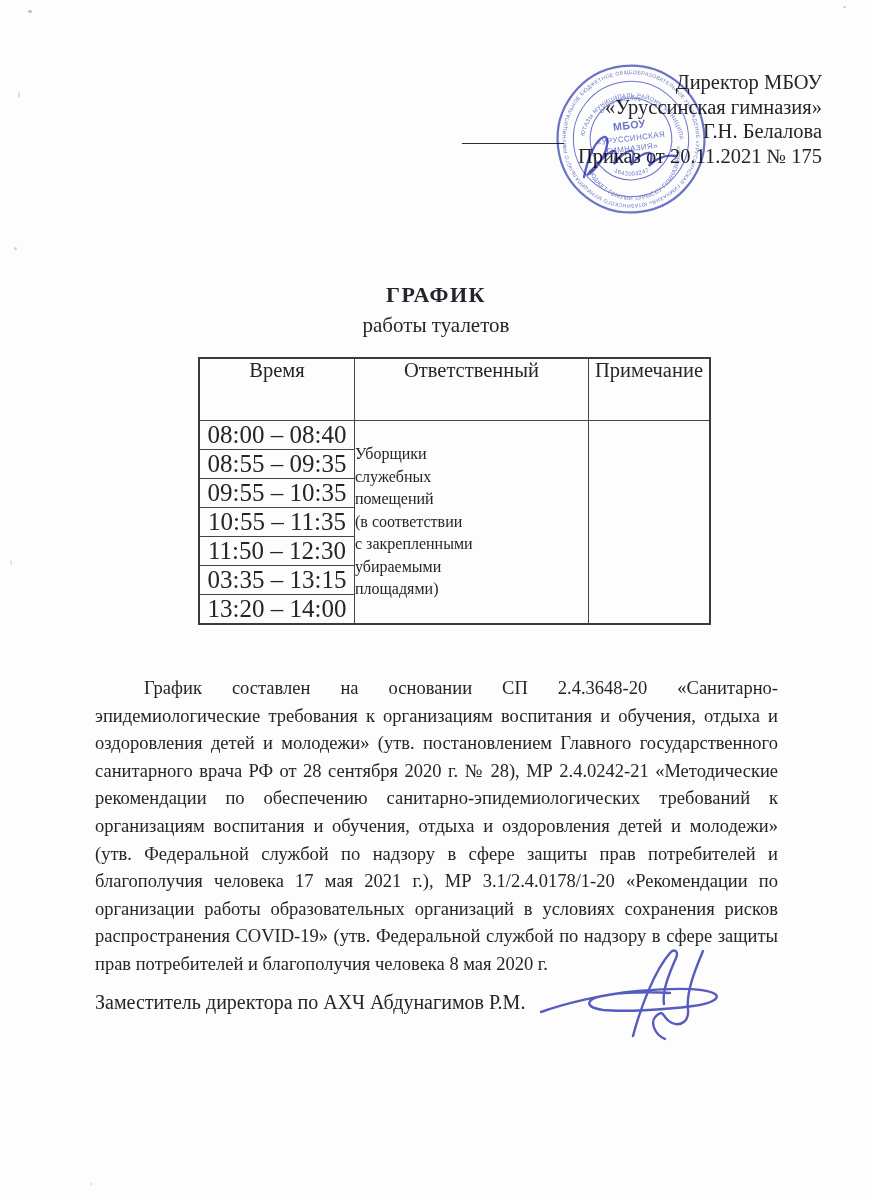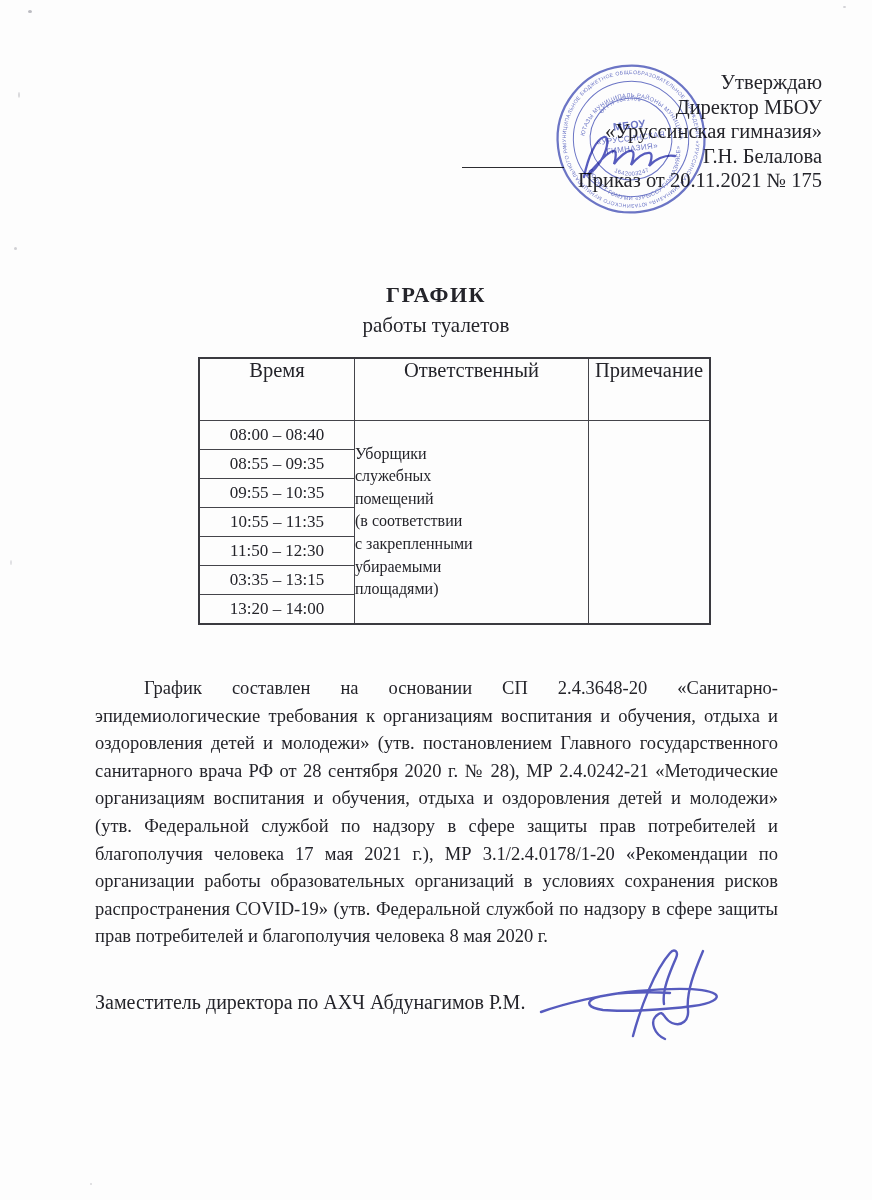--- a/index.html
+++ b/index.html
@@ -33,21 +33,21 @@
   .title-block { position:absolute; top:282px; left:0; width:100%; text-align:center; }
   .title    { font-size:22px; font-weight:bold; letter-spacing:1.5px; }
   .subtitle { font-size:21px; margin-top:5px; }
 
   
   .sched { position:absolute; left:198px; top:357px; border-collapse:collapse; table-layout:fixed; border:2.2px solid #3a3a40; }
   .sched th, .sched td { border:1.6px solid #44444a; padding:0; }
   .sched th { height:61px; vertical-align:top; padding-top:0; font-weight:normal; font-size:20.5px; }
   .c1 { width:154px; } .c2 { width:233px; } .c3 { width:120px; }
   .sched tbody tr { height:29px; }
-  td.time { text-align:center; font-size:17px; }
+  td.time { text-align:center; font-size:25px; }
   td.resp { font-size:16px; vertical-align:middle; }
   td.resp div { line-height:22.6px; }
 
   
   .body-par { position:absolute; left:95px; top:675px; width:683px; font-size:18.5px; }
   .pline { text-align:justify; text-align-last:justify; line-height:27.6px; }
   .pline.first { text-indent:49px; }
   .pline.last  { text-align-last:left; }
 
   
@@ -86,21 +86,20 @@
     <text x="85" y="74" text-anchor="middle" font-size="11.5" font-weight="bold">МБОУ</text>
     <text x="85" y="87" text-anchor="middle" font-size="8.6">«УРУССИНСКАЯ</text>
     <text x="85" y="98" text-anchor="middle" font-size="8.6">ГИМНАЗИЯ»</text>
   </svg>
 
   <svg class="sig-top" viewBox="0 0 112 58">
     <path d="M10,50 C14,30 22,12 30,10 C35,9 34,20 29,30 C25,38 18,46 13,48 C20,42 31,26 39,24 C43,23 42,31 40,37 C45,30 53,23 58,24 C61,25 59,33 57,38 C62,32 70,25 76,26 C79,27 77,35 75,39 C80,33 91,27 101,29" fill="none" stroke="#4f54bd" stroke-width="2.3" stroke-linecap="round" opacity=".95"></path>
   </svg>
 
   <div class="approval">
-    <div class="row">Утверждаю</div>
     <div class="row">Директор МБОУ</div>
     <div class="row">«Уруссинская гимназия»</div>
     <div class="row sig-row">
       <span class="sig-underline"></span>
       <span>Г.Н. Белалова</span>
     </div>
     <div class="row">Приказ от 20.11.2021 № 175</div>
   </div>
 
   <div class="title-block">
@@ -149,20 +148,21 @@
           <td class="time">13:20 – 14:00</td>
         </tr>
     </tbody>
   </table>
 
   <div class="body-par">
     <div class="pline first">График составлен на основании СП 2.4.3648-20 «Санитарно-</div>
     <div class="pline">эпидемиологические требования к организациям воспитания и обучения, отдыха и</div>
     <div class="pline">оздоровления детей и молодежи» (утв. постановлением Главного государственного</div>
     <div class="pline">санитарного врача РФ от 28 сентября 2020 г. № 28), МР 2.4.0242-21 «Методические</div>
+    <div class="pline">рекомендации по обеспечению санитарно-эпидемиологических требований к</div>
     <div class="pline">организациям воспитания и обучения, отдыха и оздоровления детей и молодежи»</div>
     <div class="pline">(утв. Федеральной службой по надзору в сфере защиты прав потребителей и</div>
     <div class="pline">благополучия человека 17 мая 2021 г.), МР 3.1/2.4.0178/1-20 «Рекомендации по</div>
     <div class="pline">организации работы образовательных организаций в условиях сохранения рисков</div>
     <div class="pline">распространения COVID-19» (утв. Федеральной службой по надзору в сфере защиты</div>
     <div class="pline last">прав потребителей и благополучия человека 8 мая 2020 г.</div>
   </div>
 
   <div class="signoff">Заместитель директора по АХЧ Абдунагимов Р.М.</div>
 

